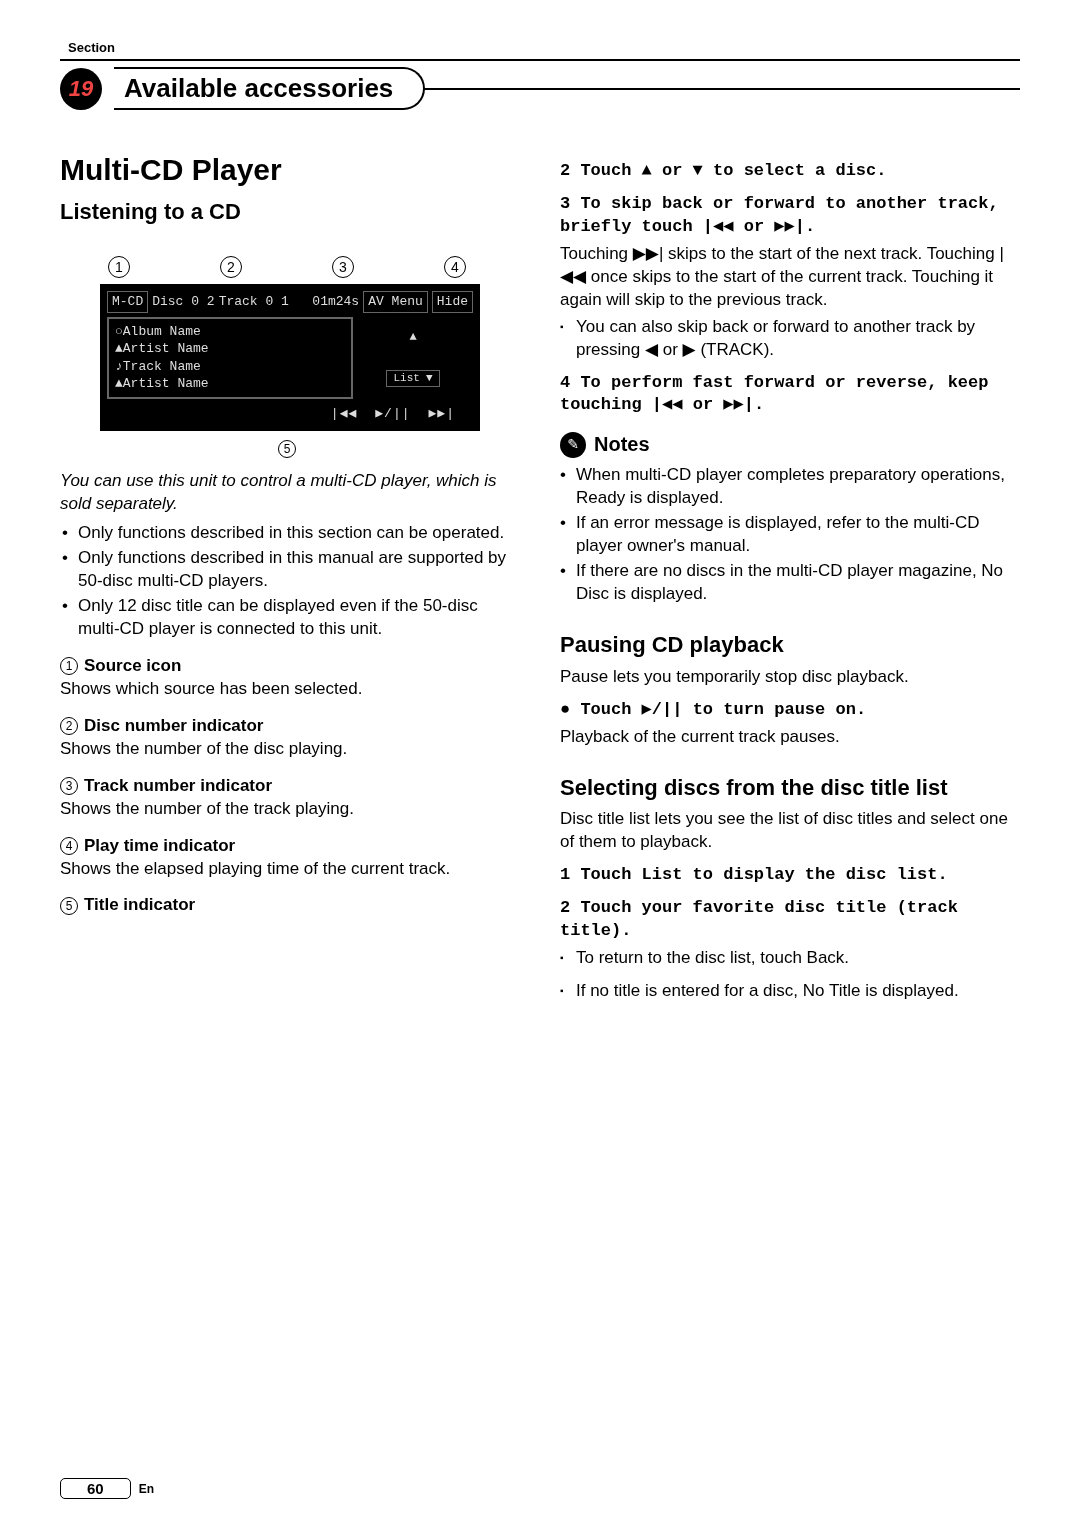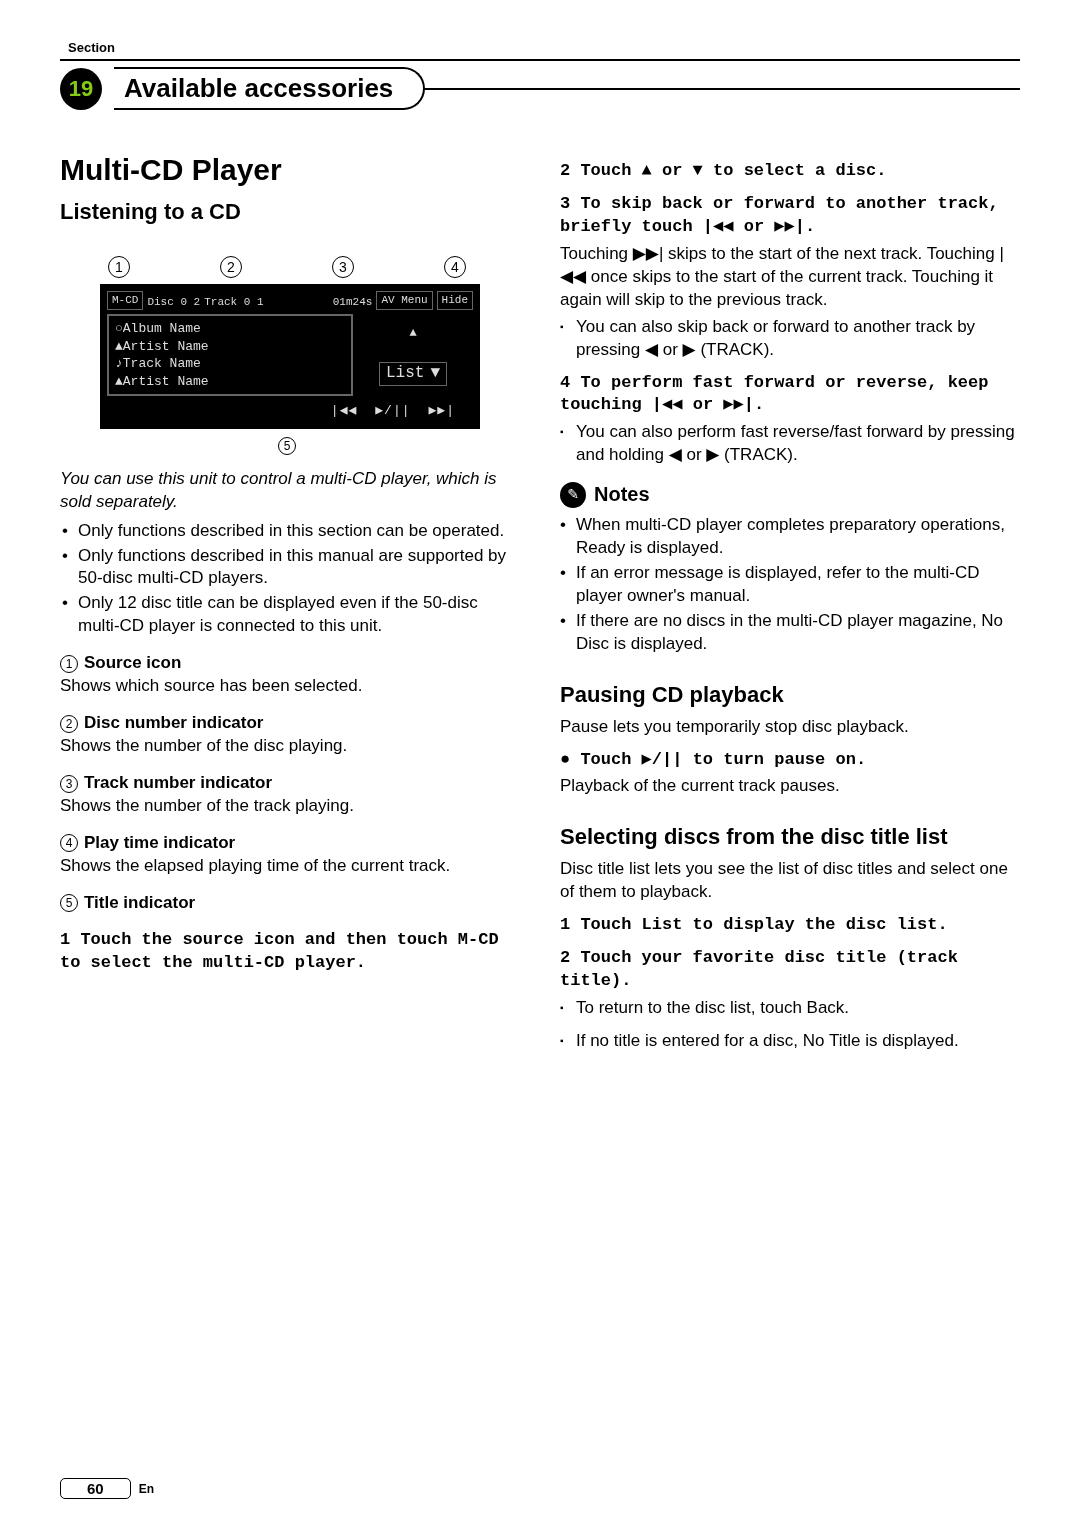--- a/index.html
+++ b/index.html
@@ -9,23 +9,23 @@
     background: #fff;
     font-family: Arial, Helvetica, sans-serif;
     color: #000;
     padding: 40px 60px 30px 60px;
     position: relative;
   }
   .section-label { font-size: 13px; font-weight: bold; margin-left: 8px; }
   .hr-top { border: none; border-top: 2px solid #000; margin-top: 4px; }
   .chapter-row { display: flex; align-items: center; margin-top: 6px; }
   .chapter-badge {
-    background: #000; color: #84cc16; font-weight: bold; font-size: 22px;
+    background: #000; color: #ef4444; font-weight: bold; font-size: 22px;
     border-radius: 50%; width: 42px; height: 42px; display: flex;
-    align-items: center; justify-content: center; margin-right: 12px;
+    align-items: center; justify-content: center; margin-right: 12px; font-style: italic;
   }
   .chapter-title {
     font-size: 26px; font-weight: bold;
     border: 2px solid #000; border-left: none; border-radius: 0 22px 22px 0;
     padding: 4px 30px 4px 10px; flex: 0 0 auto;
   }
   .chapter-line { flex: 1; border-top: 2px solid #000; margin-left: -2px; }
   .columns { display: flex; gap: 40px; margin-top: 40px; }
   .col { flex: 1; font-size: 17px; line-height: 1.35; }
   .h1 { font-size: 30px; font-weight: bold; margin-bottom: 6px; }
@@ -51,28 +51,28 @@
   .notes-list li::before { content:"•"; position:absolute; left:0; }
   .screen {
     width: 380px; margin: 30px auto 10px auto; position: relative;
   }
   .callouts { display:flex; justify-content:space-between; padding: 0 8px 6px 8px; }
   .callouts .circ { font-size:14px; width:22px; height:22px; line-height:20px; }
   .screen-body {
     background:#000; color:#ddd; font-family: "Courier New", monospace;
     font-size:14px; padding:6px; border:1px solid #000;
   }
-  .sb-top { display:flex; gap:4px; align-items:flex-end; font-size:11px; }
+  .sb-top { display:flex; gap:4px; align-items:center; font-size:13px; }
   .tag { border:1px solid #666; padding:1px 4px; }
   .sb-mid { display:flex; margin-top:4px; }
   .sb-left { border:2px double #666; padding:4px 6px; flex:1; }
   .sb-left div { white-space:nowrap; font-size:13px; }
   .sb-right { width:120px; display:flex; flex-direction:column; align-items:center; justify-content:space-around; }
   .tri { font-size:12px; }
-  .listbtn { border:1px solid #666; padding:0 6px; font-size:16px; display:flex; gap:6px; align-items:center;}
+  .listbtn { border:1px solid #666; padding:0 6px; font-size:11px; display:flex; gap:6px; align-items:center;}
   .sb-controls { display:flex; gap:18px; justify-content:flex-end; padding:6px 18px 2px 0; font-size:13px; letter-spacing:1px;}
   .callout5 { text-align:center; margin-top:6px; }
   .page-foot { position:absolute; bottom:30px; left:60px; display:flex; align-items:center; gap:8px; }
   .page-num { border:1.5px solid #000; border-radius:5px; padding:1px 26px; font-weight:bold; font-size:15px;}
   .page-lang { font-size:12px; font-weight:bold; }
 </style>
 </head>
 <body>
 
 <div class="section-label">Section</div>
@@ -151,32 +151,30 @@
       </div>
       <div class="def">
         <span class="circ">4</span><span class="def-label">Play time indicator</span><br>
         <span>Shows the elapsed playing time of the current track.</span>
       </div>
       <div class="def">
         <span class="circ">5</span><span class="def-label">Title indicator</span><br>
       </div>
     </div>
 
-    <p class="step step-lead">1   Touch the source icon and then touch M-CD to select the multi-CD player.</p>
   </div>
 
   <div class="col">
     <p class="step step-lead">2   Touch ▲ or ▼ to select a disc.</p>
 
     <p class="step step-lead">3   To skip back or forward to another track, briefly touch |◀◀ or ▶▶|.</p>
     <p>Touching ▶▶| skips to the start of the next track. Touching |◀◀ once skips to the start of the current track. Touching it again will skip to the previous track.</p>
     <p class="sub"><span>You can also skip back or forward to another track by pressing ◀ or ▶ (TRACK).</span></p>
 
     <p class="step step-lead">4   To perform fast forward or reverse, keep touching |◀◀ or ▶▶|.</p>
-    <p class="sub"><span>You can also perform fast reverse/fast forward by pressing and holding ◀ or ▶ (TRACK).</span></p>
 
     <div class="notes-head">
       <div class="notes-icon">✎</div>
       <div class="notes-title">Notes</div>
     </div>
     <ul class="notes-list">
       <li>When multi-CD player completes preparatory operations, Ready is displayed.</li>
       <li>If an error message is displayed, refer to the multi-CD player owner's manual.</li>
       <li>If there are no discs in the multi-CD player magazine, No Disc is displayed.</li>
     </ul>

